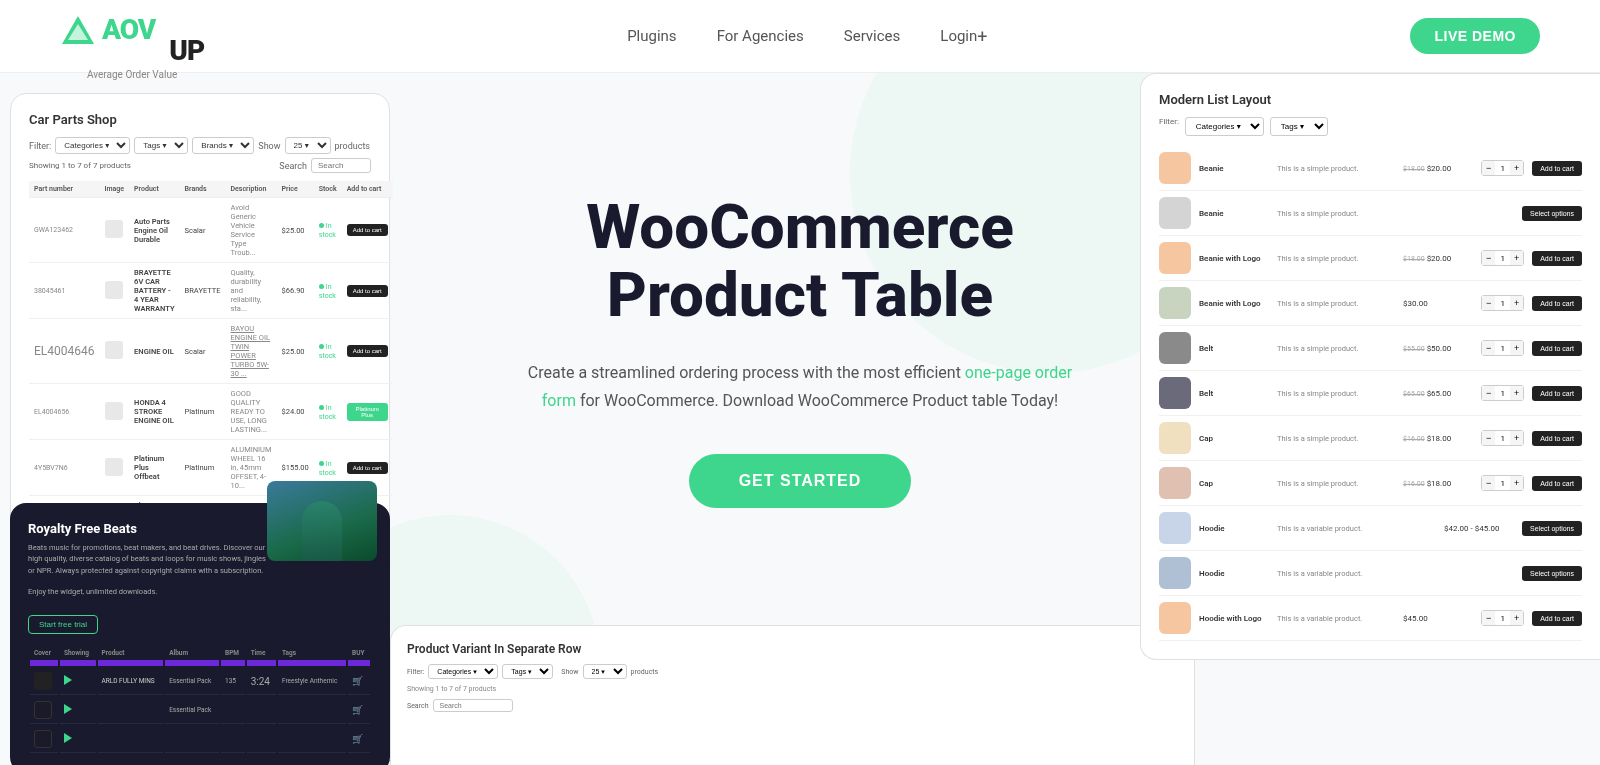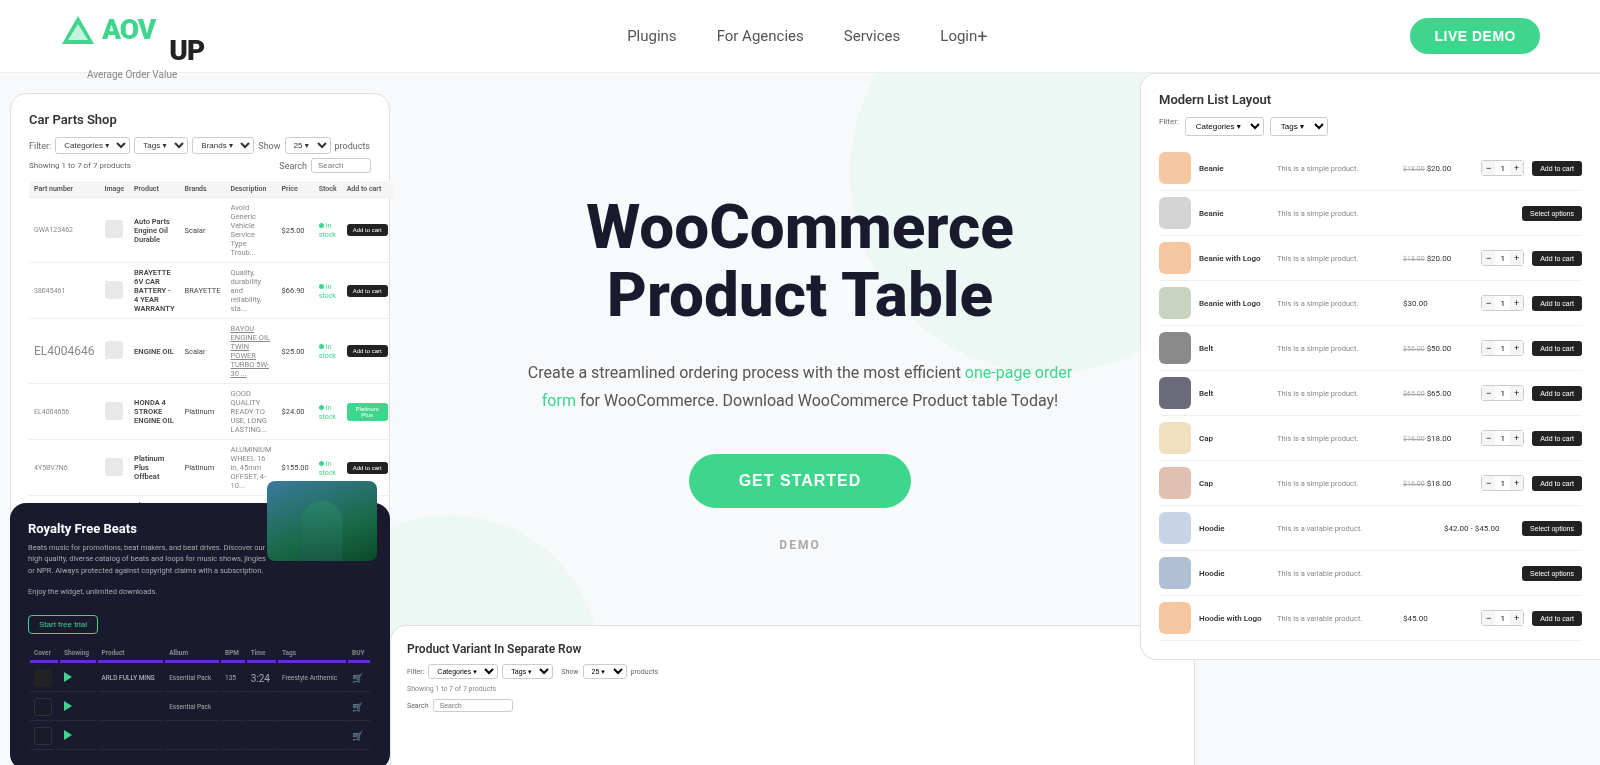--- a/index.html
+++ b/index.html
@@ -311,21 +311,21 @@
     }
     .beats-mini-table {
       width: 100%;
       margin-top: 10px;
     }
     .beats-mini-table th {
       font-size: 6.5px;
       color: #888;
       padding: 3px 4px;
       text-align: left;
-      border-bottom: 3px solid #6d28d9;
+      border-bottom: 6px solid #6d28d9;
     }
     .beats-mini-table td {
       font-size: 6.5px;
       color: #ccc;
       padding: 4px 4px;
       border-bottom: 1px solid #2a2a3e;
       vertical-align: middle;
     }
     .beats-thumb {
       width: 18px;
@@ -766,21 +766,20 @@
 
   <div class="hero">
     <h1 class="hero-title">
       <span>WooCommerce</span><br>
       <span>Product Table</span>
     </h1>
     <p class="hero-desc">
       Create a streamlined ordering process with the most efficient <a href="#">one-page order form</a> for WooCommerce. Download WooCommerce Product table Today!
     </p>
     <button class="get-started-btn">GET STARTED</button>
-    <a class="demo-link">DEMO</a>
   </div>
 
   <div class="right-card">
     <div class="right-card-title">Modern List Layout</div>
     <div class="right-filter-row">
       <span style="font-size:8px;color:#666;">Filter:</span>
       <select class="right-filter-select"><option>Categories ▾</option></select>
       <select class="right-filter-select"><option>Tags ▾</option></select>
     </div>
     <div id="product-list">

